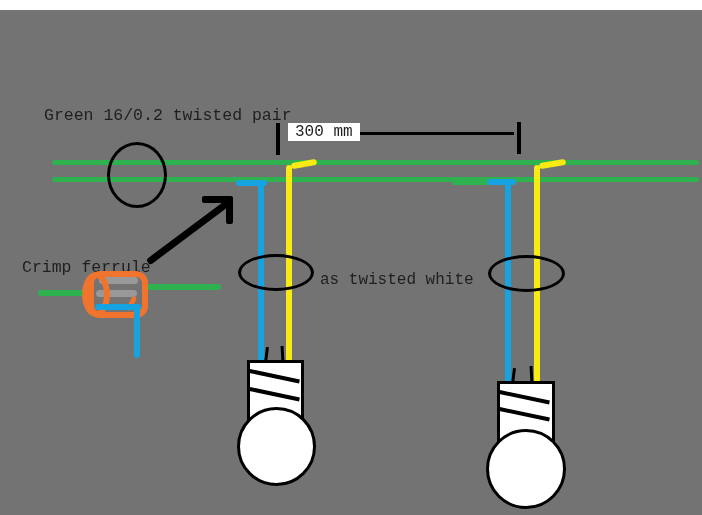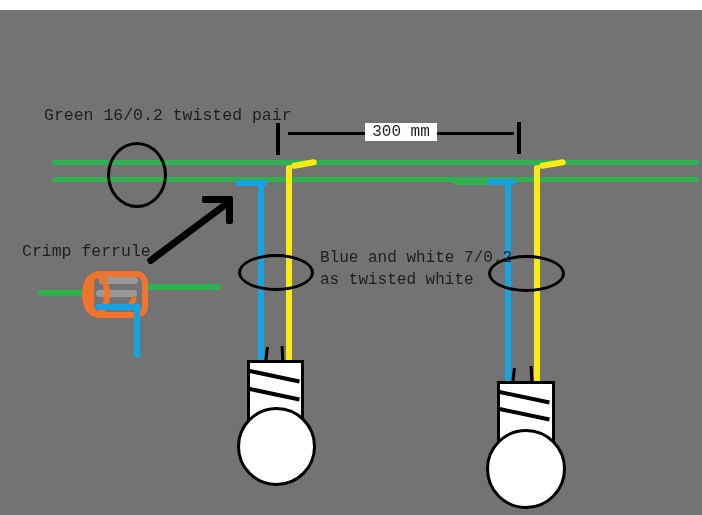--- a/index.html
+++ b/index.html
@@ -13,21 +13,21 @@
   .wire-green{background:var(--green);border-radius:3px;}
   .wire-blue{background:var(--blue);border-radius:3px;}
   .wire-yellow{background:var(--yellow);border-radius:3px;}
   .wire-gray{background:var(--gray);border-radius:4px;}
   .ink{background:var(--ink);}
   
   .loop{border:3.5px solid var(--ink);border-radius:50%;background:transparent;}
   .bulb{border:3.5px solid var(--ink);border-radius:50%;background:#fff;}
   .holder{border:3px solid var(--ink);border-bottom:none;background:#fff;}
   .ferrule-part{border:6px solid var(--orange);background:transparent;}
-  .dim-label-wrap{text-align:center;}
+  .dim-label-wrap{}
   .dim-label{display:inline-block;background:#fff;padding:0 7px;font-size:16px;}
 </style>
 </head>
 <body>
 
 <div id="canvas">
 
   <div class="abs wire-green" style="left:52px;top:150px;width:647px;height:5px;"></div>
   <div class="abs wire-green" style="left:52px;top:167px;width:647px;height:5px;"></div>
 
@@ -63,24 +63,23 @@
   <div class="abs wire-yellow" style="left:539px;top:151px;width:27px;height:6px;transform:rotate(-10deg);"></div>
   <div class="abs loop" style="left:488px;top:245px;width:71px;height:31px;"></div>
 
   <div class="abs ink" style="left:512px;top:358px;width:3px;height:16px;transform:rotate(7deg);"></div>
   <div class="abs ink" style="left:530px;top:356px;width:3px;height:17px;transform:rotate(-3deg);"></div>
   <div class="abs holder" style="left:497px;top:371px;width:52px;height:58px;"></div>
   <div class="abs ink" style="left:500px;top:380px;width:51px;height:3.5px;transform:rotate(12deg);transform-origin:left top;"></div>
   <div class="abs ink" style="left:500px;top:397px;width:51px;height:3.5px;transform:rotate(12deg);transform-origin:left top;"></div>
   <div class="abs bulb" style="left:486px;top:419px;width:74px;height:74px;"></div>
 
-  <div class="abs label" style="left:320px;top:239px;font-size:16px;">Blue and white 7/0.2</div>
   <div class="abs label" style="left:320px;top:261px;font-size:16px;">as twisted white</div>
 
-  <div class="abs label" style="left:22px;top:232px;font-size:16.5px;text-align:right;">Crimp ferrule</div>
+  <div class="abs label" style="left:22px;top:248px;font-size:16.5px;text-align:right;">Crimp ferrule</div>
 
   <div class="abs wire-green" style="left:38px;top:280px;width:52px;height:6px;"></div>
   <div class="abs wire-green" style="left:145px;top:274px;width:76px;height:6px;"></div>
 
   <div class="abs wire-gray" style="left:99px;top:267px;width:39px;height:7px;"></div>
   <div class="abs wire-gray" style="left:96px;top:280px;width:41px;height:7px;"></div>
 
   <div class="abs ferrule-part" style="left:88px;top:261px;width:48px;height:35px;border-radius:12px;"></div>
   <div class="abs ferrule-part" style="left:82px;top:262px;width:16px;height:33px;border-radius:50%;"></div>
   <div class="abs" style="left:129px;top:286px;width:5px;height:15px;background:var(--orange);transform:rotate(28deg);border-radius:2px;"></div>

